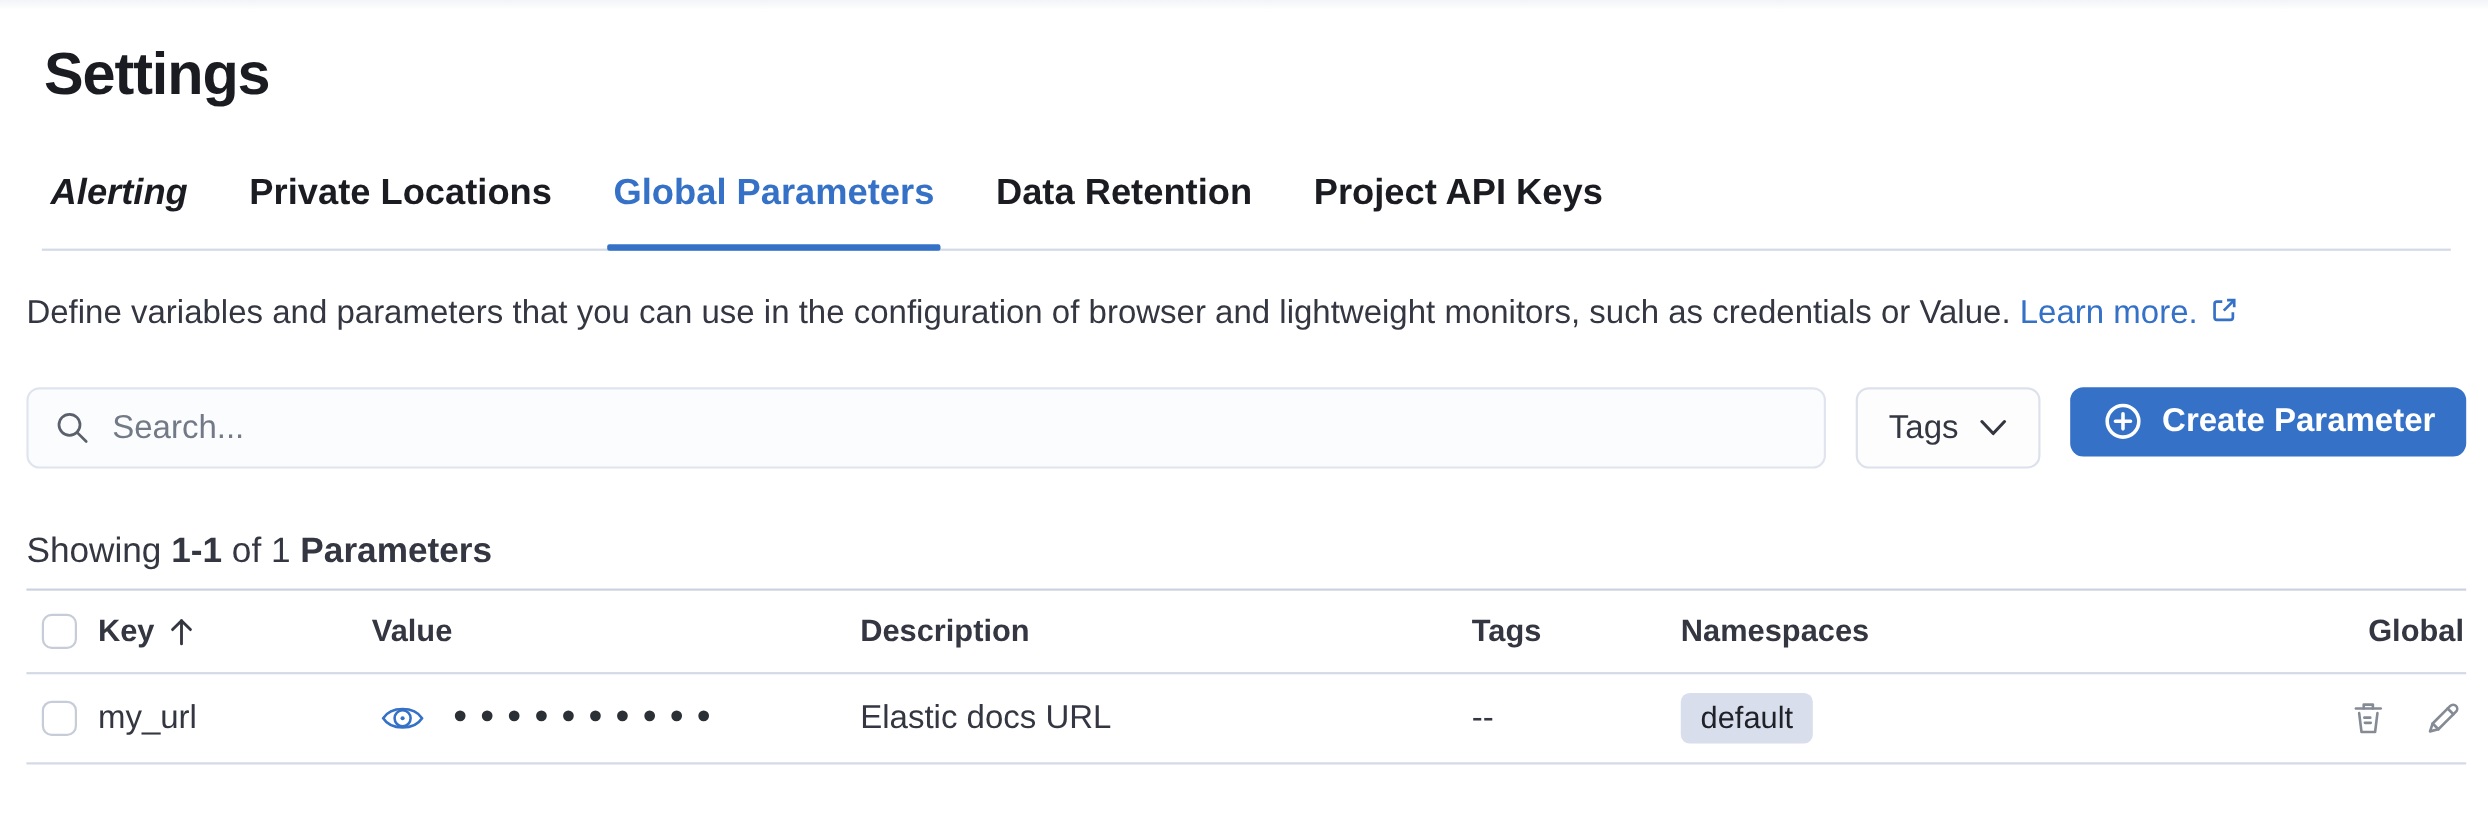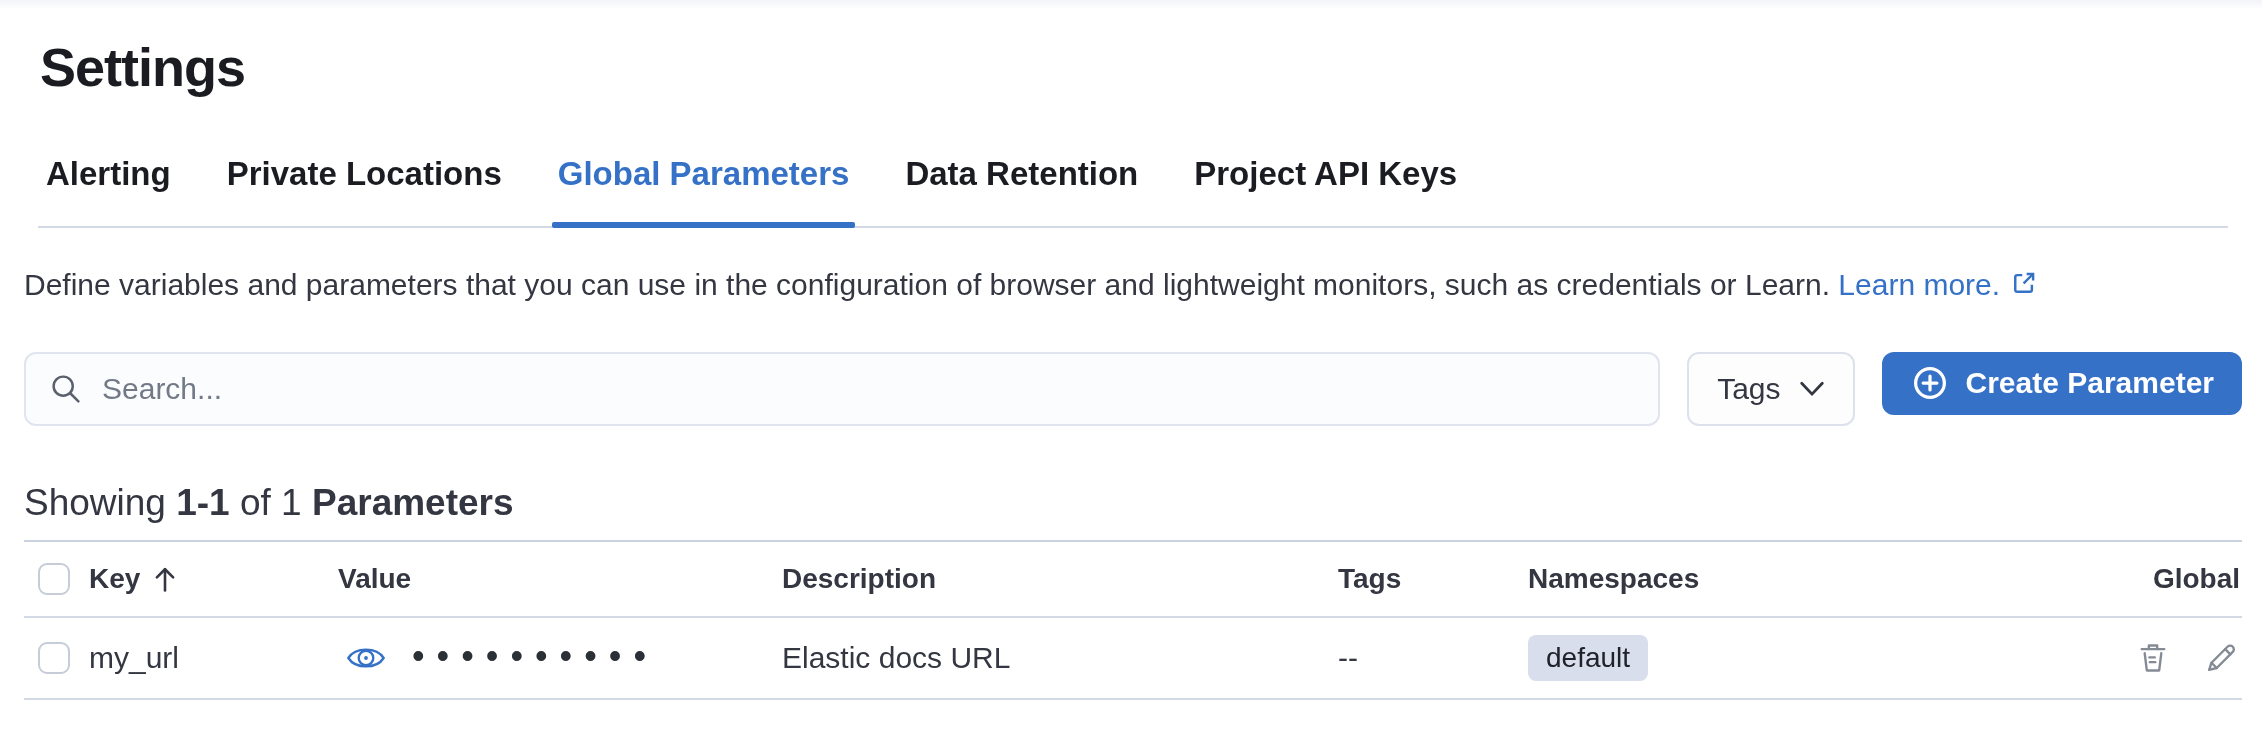--- a/index.html
+++ b/index.html
@@ -10,21 +10,21 @@
   .container { padding:0 20px 0 24px; }
 
   
   .page-title { font-size:54px; font-weight:700; color:#1a1c21; letter-spacing:-1px;
     margin:26px 0 0 16px; line-height:1.25; }
 
   
   .tabs { display:flex; gap:44px; margin:50px 14px 0 14px; border-bottom:2px solid #d3dae6; }
   .tab { position:relative; font-size:33px; font-weight:700; color:#1a1c21;
     padding:0 6px 30px 6px; line-height:44px; cursor:pointer; white-space:nowrap; }
-  .tab:first-child { margin-left:2px; }
+  .tab:first-child { margin-left:2px;font-style:italic; }
   .tab.active { color:#3571c6; }
   .tab.active::after { content:""; position:absolute; left:0; right:0; bottom:-2px;
     height:6px; background:#3571c6; border-radius:2px; }
 
   
   .intro { margin-top:32px; font-size:30px; line-height:50px; color:#343741; max-width:2200px; }
   .intro a { color:#3571c6; text-decoration:none; cursor:pointer; }
   .ext-icon { margin-left:10px; position:relative; top:2px; }
 
   
@@ -35,21 +35,21 @@
     font-family:"Liberation Sans", sans-serif; font-size:30px; color:#343741; margin-left:18px; }
   .search-box input::placeholder { color:#737a87; opacity:1; }
   .tags-btn { height:74px; background:#fdfdfe; border:2px solid #dce1ec; border-radius:12px;
     display:flex; align-items:center; gap:18px; padding:0 28px; cursor:pointer;
     font-family:"Liberation Sans", sans-serif; font-size:30px; color:#343741; }
   .create-btn { height:63px; background:#3571c6; border:none; border-radius:12px;
     display:flex; align-items:center; gap:16px; padding:0 28px; cursor:pointer;
     font-family:"Liberation Sans", sans-serif; font-size:30px; font-weight:600; color:#ffffff; }
 
   
-  .summary { margin-top:56px; font-size:37px; color:#343741; }
+  .summary { margin-top:56px; font-size:32px; color:#343741; }
   .summary b { font-weight:700; }
 
   
   .table { margin-top:16px; }
   .row { display:flex; align-items:center; }
   .thead { height:78px; border-top:2px solid #ccd3e0; border-bottom:2px solid #d3dae6;
     font-size:28px; font-weight:700; color:#343741; }
   .tr { height:82px; border-bottom:2px solid #d3dae6; font-size:30px; }
   .cell { display:flex; align-items:center; }
   .c-select { width:65px; padding-left:14px; }
@@ -93,21 +93,21 @@
     </div>
     <div class="tab">
       <span>Data Retention</span>
     </div>
     <div class="tab">
       <span>Project API Keys</span>
     </div>
   </div>
 
   <p class="intro">
-    <span>Define variables and parameters that you can use in the configuration of browser and lightweight monitors, such as credentials or Learn.</span>
+    <span>Define variables and parameters that you can use in the configuration of browser and lightweight monitors, such as credentials or Value.</span>
     <a>
       <span>Learn more.</span><svg class="ext-icon" width="28" height="28" viewBox="0 0 16 16" fill="none" stroke="#3571c6" stroke-width="1.4">
         <path d="M7 3.5 H4.2 A1.2 1.2 0 0 0 3 4.7 V11.8 A1.2 1.2 0 0 0 4.2 13 H11.3 A1.2 1.2 0 0 0 12.5 11.8 V9"></path>
         <path d="M9.5 2.8 H13.2 V6.5"></path>
         <path d="M13 3 L7.8 8.2"></path>
       </svg>
     </a>
   </p>
 
   <div class="toolbar">

